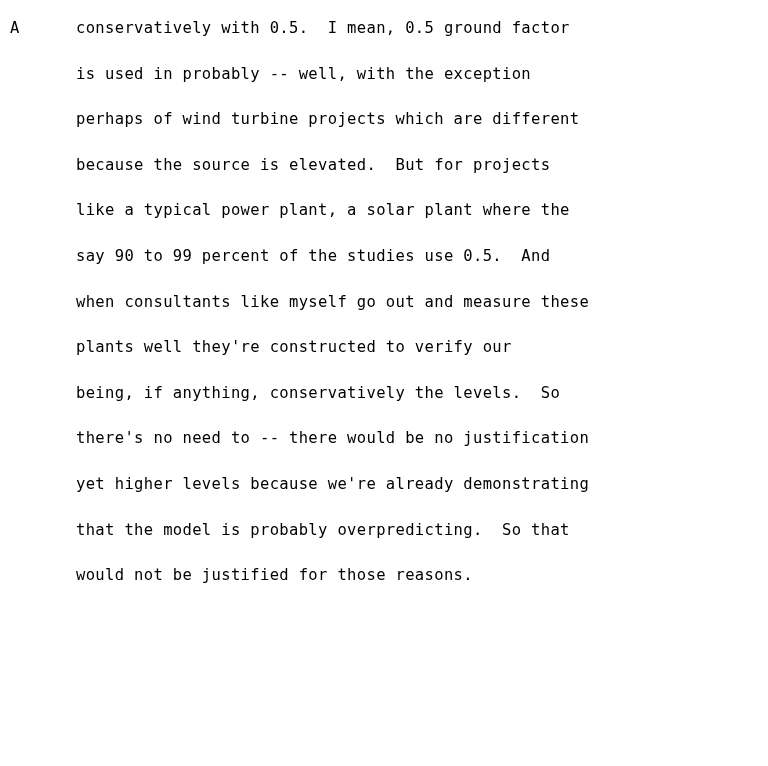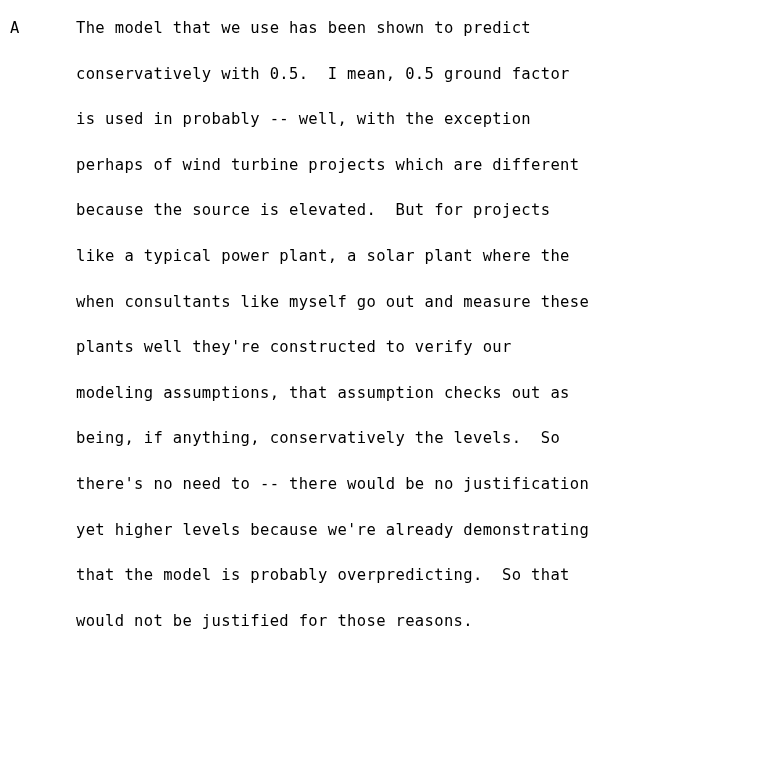--- a/index.html
+++ b/index.html
@@ -46,29 +46,28 @@
     letter-spacing: 0.35px;
   }
 </style>
 </head>
 <body>
 
 <div class="transcript">
   <div class="qa-block">
     <div class="speaker-label">A</div>
     <div class="answer-text">
-      <div class="line">The model that we use has been shown to predict</div>
       <div class="line">conservatively with 0.5.  I mean, 0.5 ground factor</div>
       <div class="line">is used in probably -- well, with the exception</div>
       <div class="line">perhaps of wind turbine projects which are different</div>
       <div class="line">because the source is elevated.  But for projects</div>
       <div class="line">like a typical power plant, a solar plant where the</div>
+      <div class="line">say 90 to 99 percent of the studies use 0.5.  And</div>
       <div class="line">when consultants like myself go out and measure these</div>
       <div class="line">plants well they're constructed to verify our</div>
-      <div class="line">modeling assumptions, that assumption checks out as</div>
       <div class="line">being, if anything, conservatively the levels.  So</div>
       <div class="line">there's no need to -- there would be no justification</div>
       <div class="line">yet higher levels because we're already demonstrating</div>
       <div class="line">that the model is probably overpredicting.  So that</div>
       <div class="line">would not be justified for those reasons.</div>
     </div>
   </div>
 </div>
 
 </body></html>

